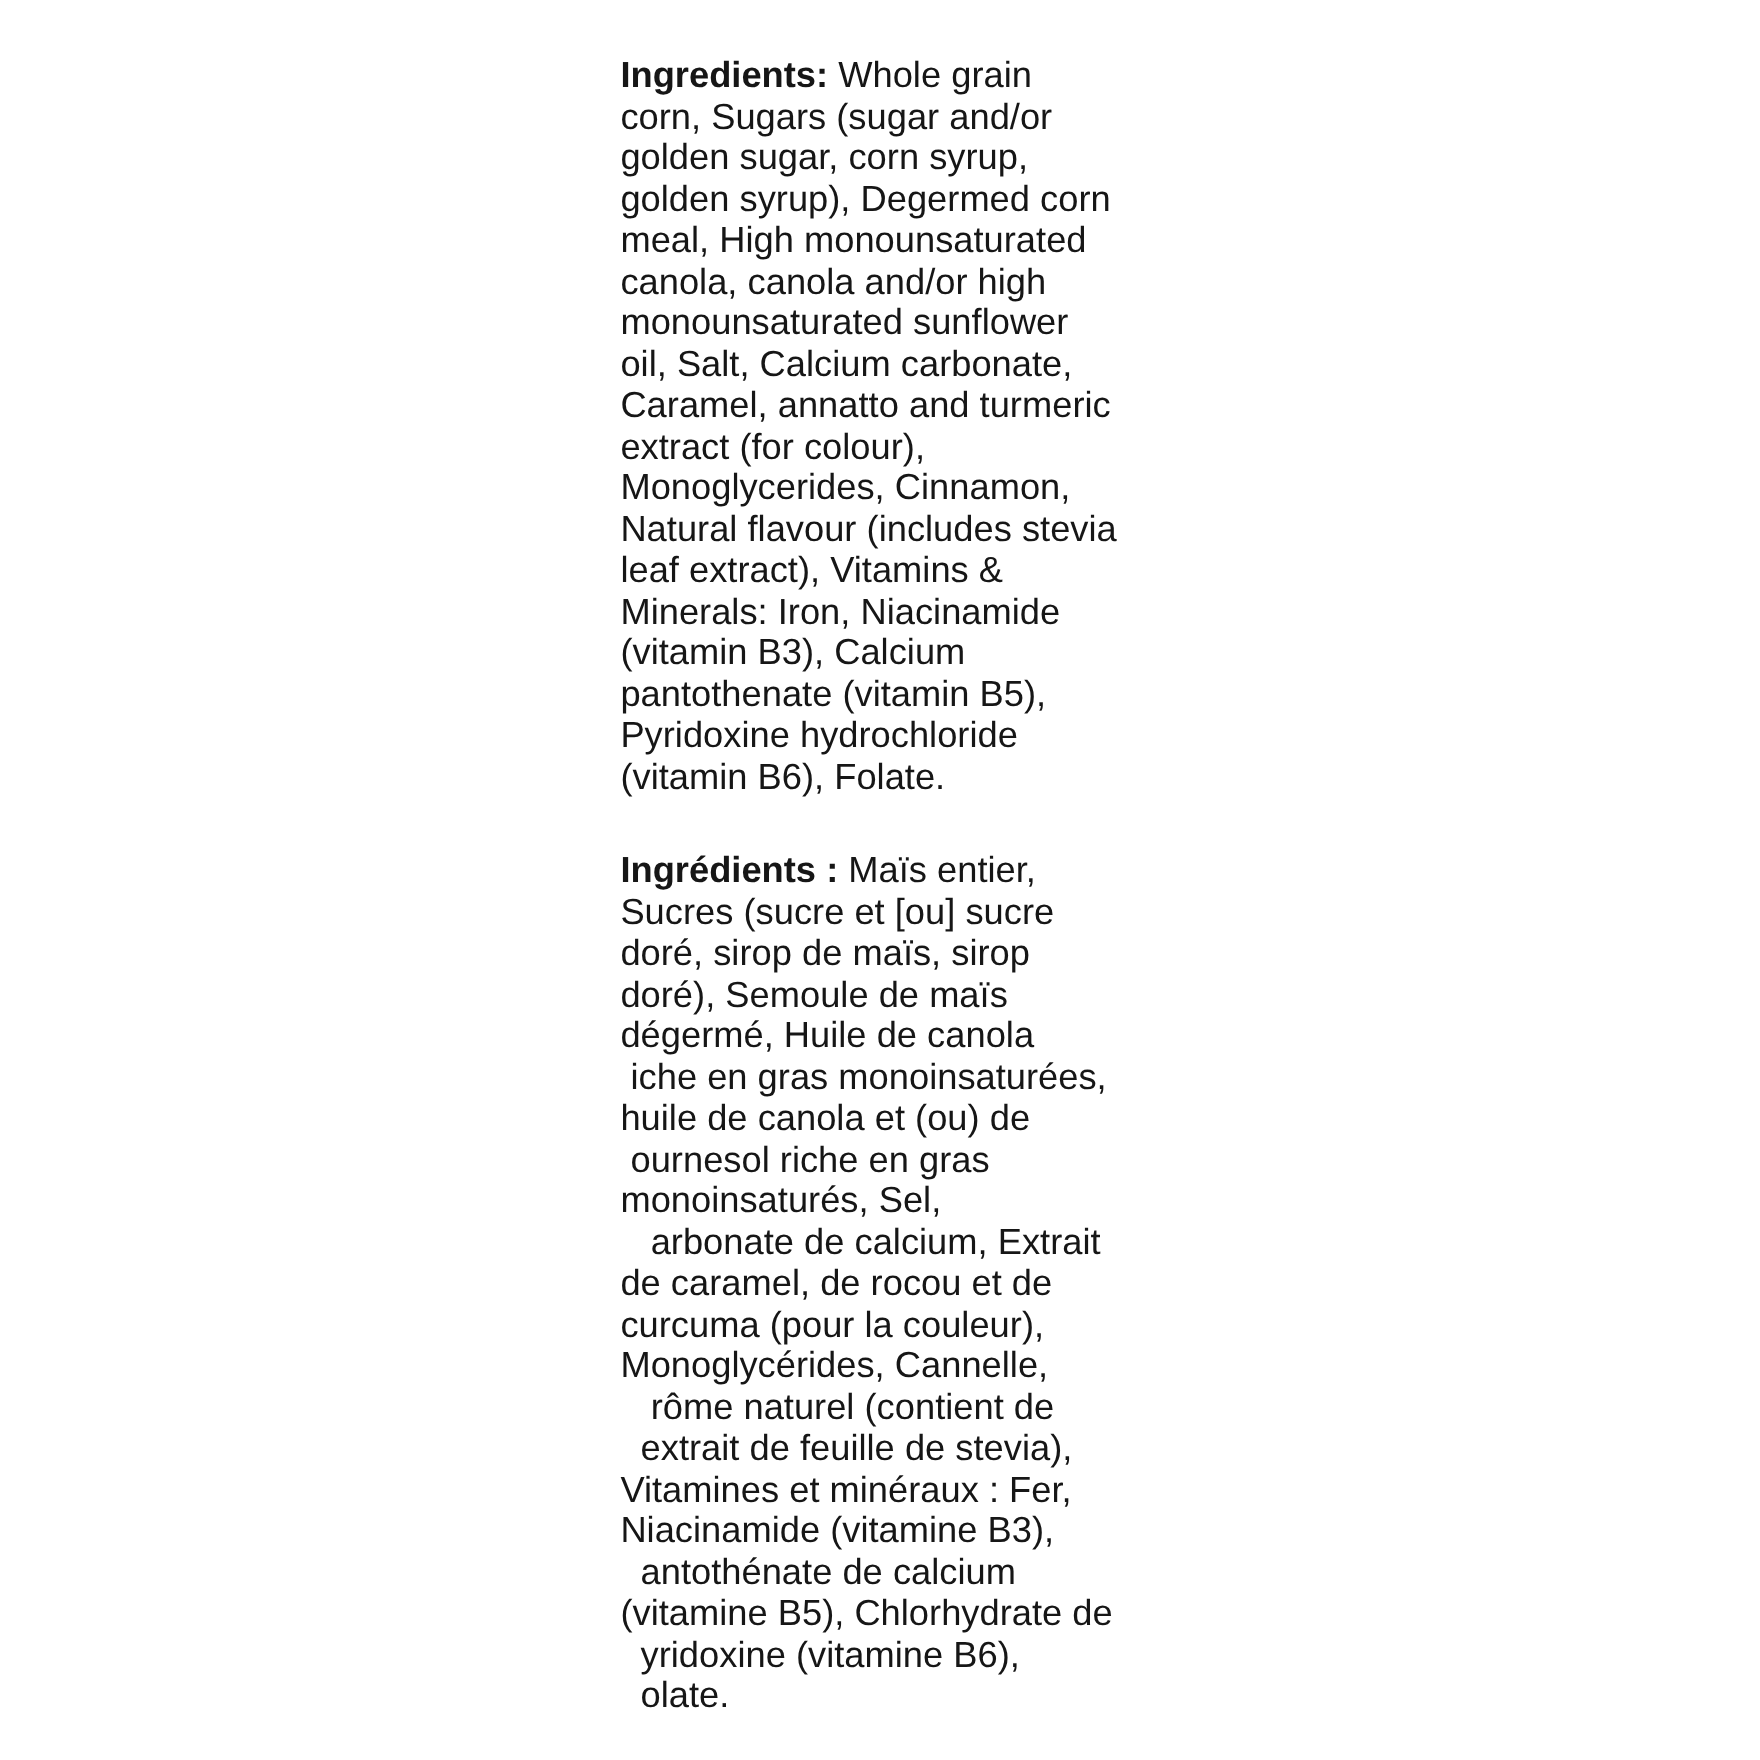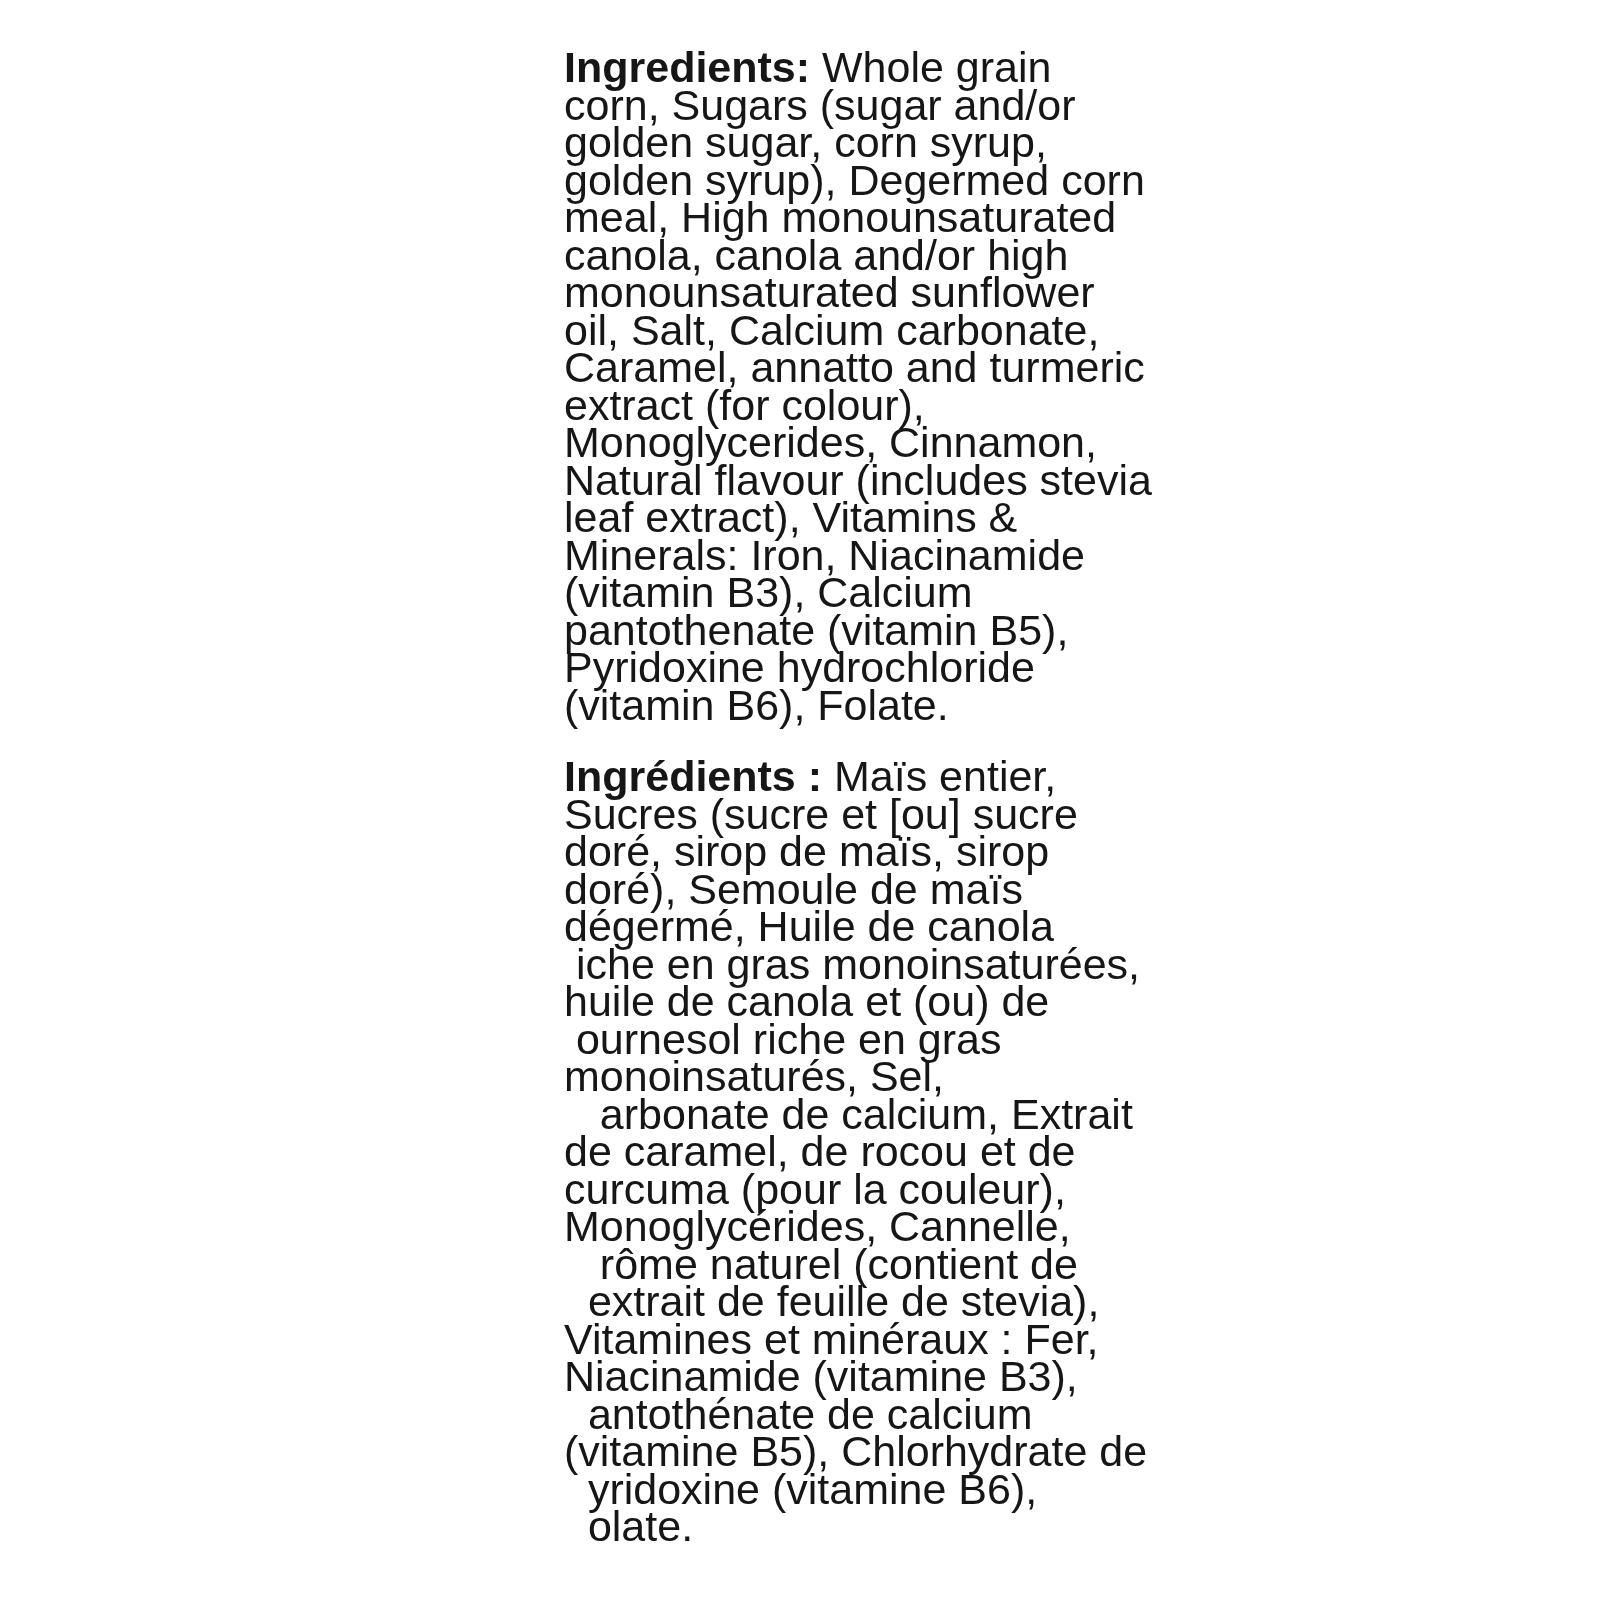--- a/index.html
+++ b/index.html
@@ -16,27 +16,27 @@
     overflow: hidden;
   }
   .label-panel {
     position: absolute;
     left: 564px;
     top: 49px;
     width: 470px;
   }
   .ingredients-paragraph {
     margin: 0;
-    font-size: 43px;
+    font-size: 33px;
     line-height: 37.5px;
     color: #161616;
     letter-spacing: 0px;
   }
   .ingredients-paragraph + .ingredients-paragraph {
-    margin-top: 34px;
+    margin-top: 48px;
   }
   .lead-label {
     font-weight: bold;
     white-space: pre;
   }
   .body-text {
     white-space: pre;
   }
 </style>
 </head>

